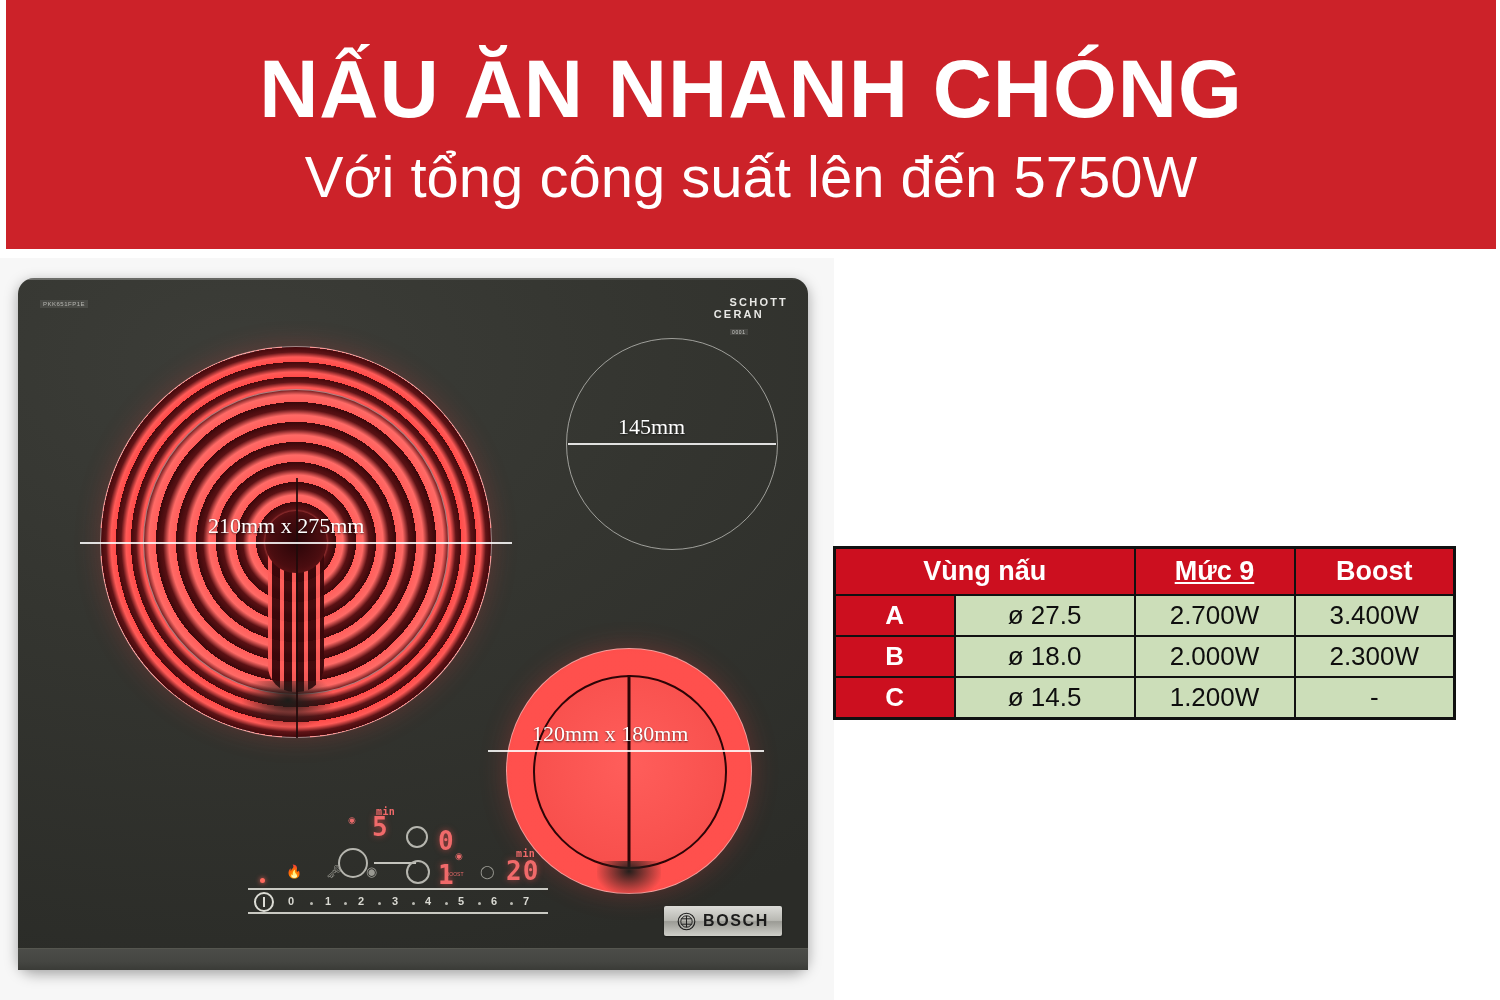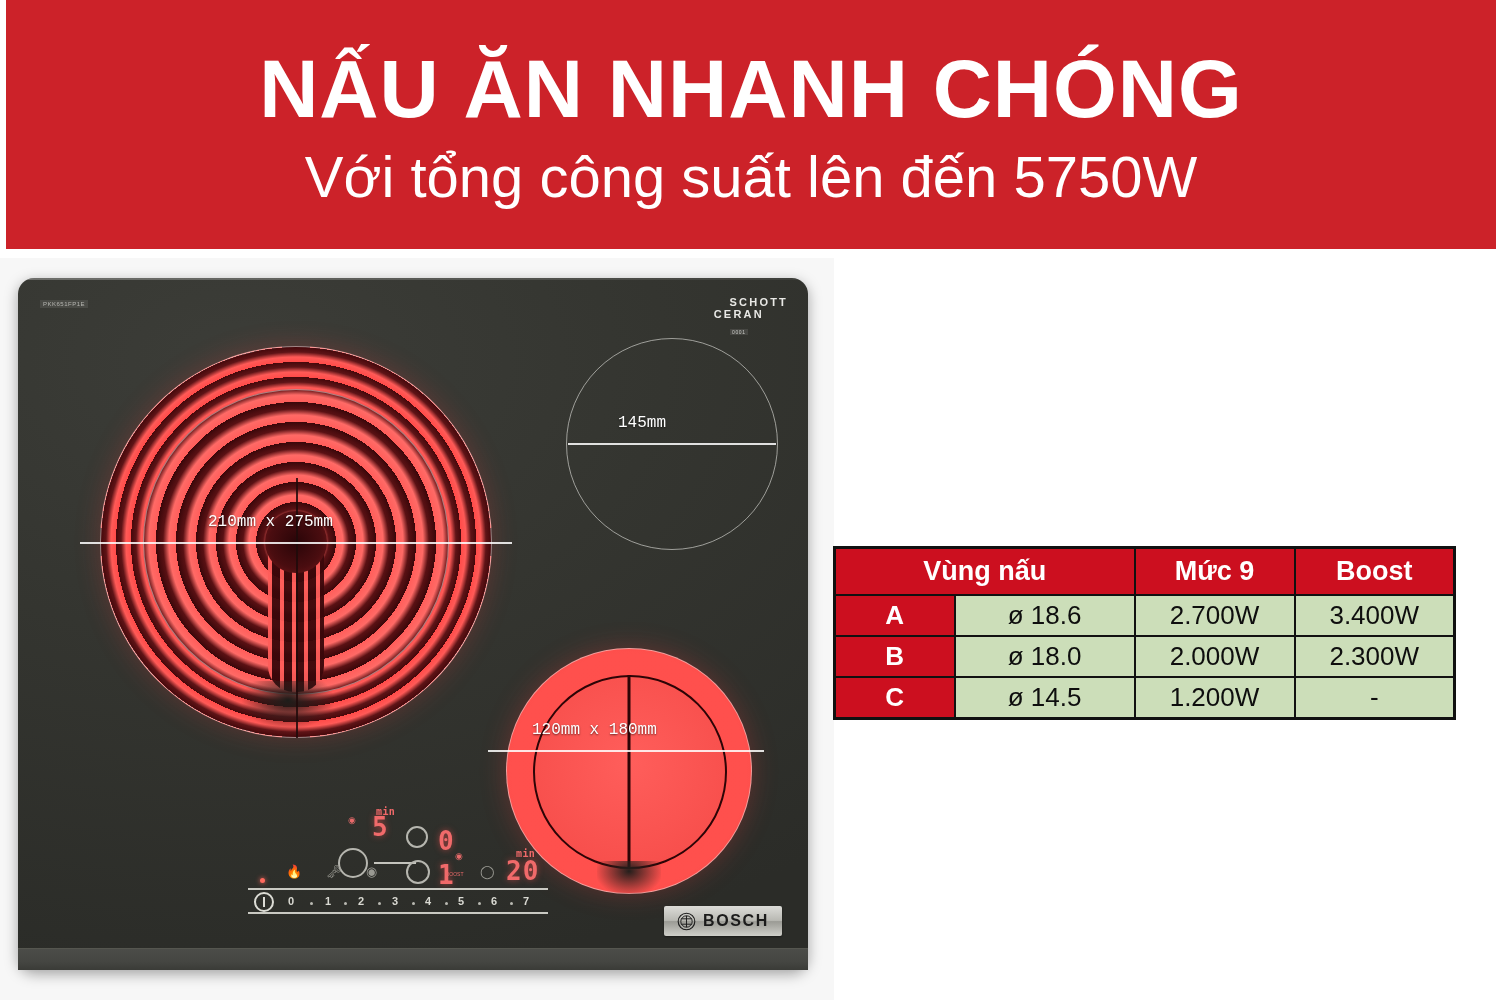--- a/index.html
+++ b/index.html
@@ -164,22 +164,22 @@
   }
 
   
   .dim-line {
     position: absolute; height: 2px;
     background: rgba(255,255,255,.85);
   }
   .dim-label {
     position: absolute;
     color: #ffffff;
-    font-family: Liberation Mono, monospace;
-    font-size: 16px;
+    font-family: Liberation Serif, serif;
+    font-size: 22px;
     white-space: nowrap;
     text-shadow: 0 1px 2px rgba(0,0,0,.6);
   }
   .vline {
     position: absolute; width: 2px; background: rgba(30,10,10,.85);
   }
 
   
   .controls { position: absolute; left: 230px; bottom: 56px; width: 300px; height: 110px; }
   .ctl-icon {
@@ -260,21 +260,21 @@
     font-size: 27px; padding: 7px 10px;
   }
   .spec-table td.zone-cell {
     background: #cc0f1f; color: #ffffff; font-weight: bold;
     width: 120px;
   }
   .spec-table td.val {
     background: #ccdeb9; color: #0e0e0e; font-weight: normal;
   }
   .c-dia { width: 180px; }
-  .c-m9  { width: 160px; }
+  .c-m9  { width: 160px; text-decoration: underline; }
   .c-bst { width: 160px; }
 </style>
 </head>
 <body>
 
 <div class="page">
 
   <div class="banner">
     <div class="banner-title">NẤU ĂN NHANH CHÓNG</div>
     <div class="banner-sub">Với tổng công suất lên đến 5750W</div>
@@ -379,21 +379,21 @@
     <thead>
       <tr>
         <th colspan="2">Vùng nấu</th>
         <th class="c-m9">Mức 9</th>
         <th class="c-bst">Boost</th>
       </tr>
     </thead>
     <tbody>
       <tr>
         <td class="zone-cell">A</td>
-        <td class="val c-dia">ø 18.6</td>
+        <td class="val c-dia">ø 27.5</td>
         <td class="val">2.700W</td>
         <td class="val">3.400W</td>
       </tr>
       <tr>
         <td class="zone-cell">B</td>
         <td class="val">ø 18.0</td>
         <td class="val">2.000W</td>
         <td class="val">2.300W</td>
       </tr>
       <tr>

